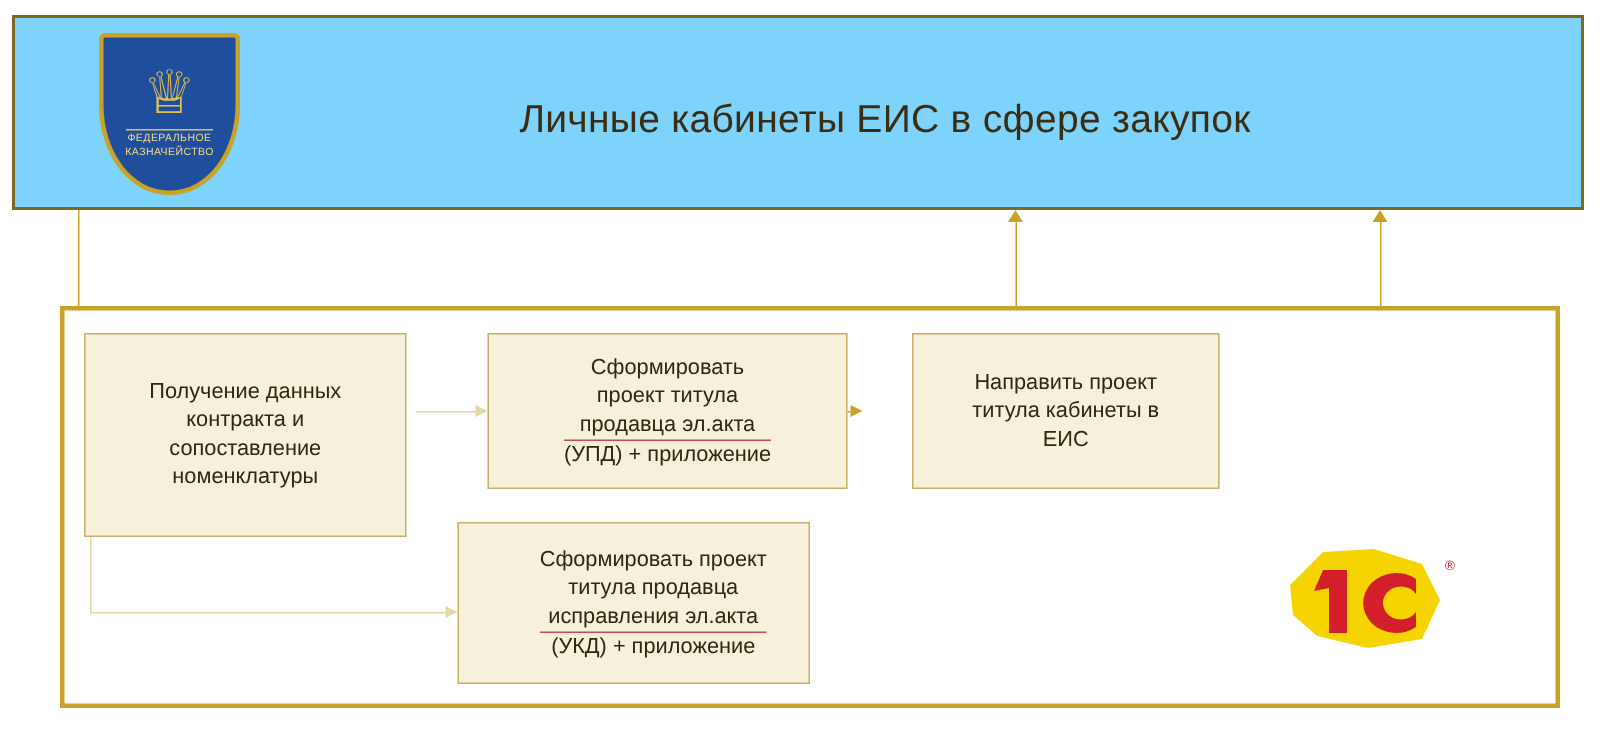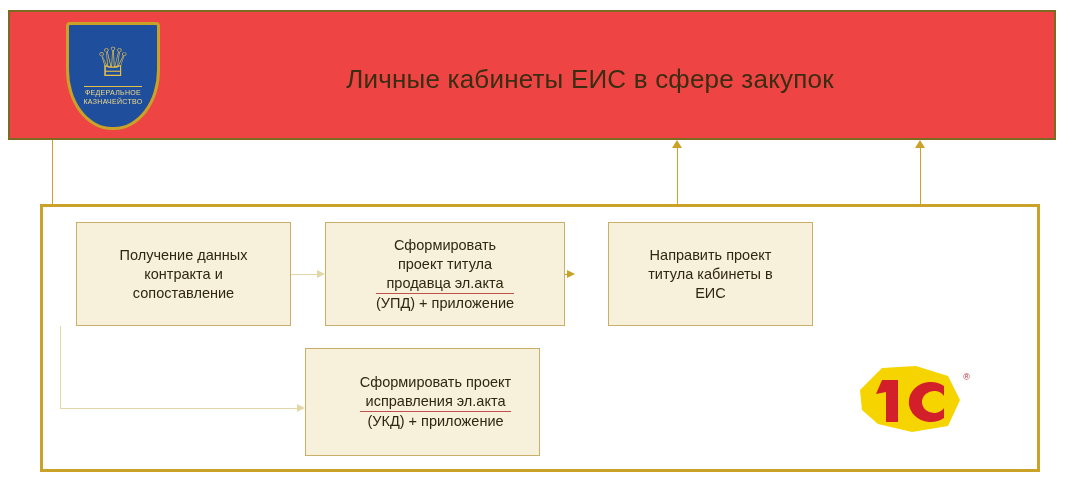--- a/index.html
+++ b/index.html
@@ -20,21 +20,21 @@
   }
 
   
   .header-band {
     position: absolute;
     left: 8px;
     top: 10px;
     width: 1048px;
     height: 130px;
     border: 2px solid #7b6a1f;
-    background: #ef4444;
+    background: #7dd3fc;
     box-sizing: border-box;
   }
   .header-title {
     position: absolute;
     left: 230px;
     top: 52px;
     width: 700px;
     text-align: center;
     font-size: 26px;
     color: #3a2d12;
@@ -115,21 +115,21 @@
     justify-content: center;
     text-align: center;
     color: #2f2710;
     font-size: 14.5px;
     line-height: 19px;
     padding: 4px 8px;
   }
   .node span { display: block; }
   .u { border-bottom: 1px solid #c05050; }
 
-  #node-contract-data { left: 76px;  top: 222px; width: 215px; height: 104px; }
+  #node-contract-data { left: 56px;  top: 222px; width: 215px; height: 136px; }
   #node-upd          { left: 325px; top: 222px; width: 240px; height: 104px; }
   #node-send-eis     { left: 608px; top: 222px; width: 205px; height: 104px; }
   #node-signed       { left: 818px; top: 222px; width: 205px; height: 104px; }
   #node-ukd          { left: 305px; top: 348px; width: 235px; height: 108px; padding-left: 34px; }
 
   
   .line { position: absolute; background: #c9a227; }
   .line-h { height: 1px; }
   .line-v { width: 1px; }
 
@@ -203,20 +203,21 @@
 
   <div class="line-pale line-v" style="left:60px; top:326px; width:1px; height:82px;"></div>
   <div class="line-pale line-h" style="left:60px; top:408px; width:237px; height:1px;"></div>
   <div class="arrow arrow-right" style="left:297px; top:404px; border-left-color:#e3d7a8;"></div>
 
   <div class="node" id="node-contract-data">
     <div>
       <span>Получение данных</span>
       <span>контракта и</span>
       <span>сопоставление</span>
+      <span>номенклатуры</span>
     </div>
   </div>
 
   <div class="node" id="node-upd">
     <div>
       <span>Сформировать</span>
       <span>проект титула</span>
       <span class="u">продавца эл.акта</span>
       <span>(УПД) + приложение</span>
     </div>
@@ -227,20 +228,21 @@
       <span>Направить проект</span>
       <span>титула кабинеты в</span>
       <span>ЕИС</span>
     </div>
   </div>
 
 
   <div class="node" id="node-ukd">
     <div>
       <span>Сформировать проект</span>
+      <span>титула продавца</span>
       <span class="u">исправления эл.акта</span>
       <span>(УКД) + приложение</span>
     </div>
   </div>
 
   <div class="logo-1c">
     <svg width="120" height="78" viewBox="0 0 120 78">
       <path d="M8 30 L30 8 L64 6 L96 16 L108 40 L96 66 L60 72 L26 64 L10 50 Z" fill="#f5d400"></path>
       <path d="M30 20 L46 20 L46 62 L34 62 L34 32 L24 34 Z" fill="#d21f2a"></path>
       <path d="M92 26 A22 20 0 1 0 92 58 L92 48 A12 11 0 1 1 92 36 Z" fill="#d21f2a"></path>

